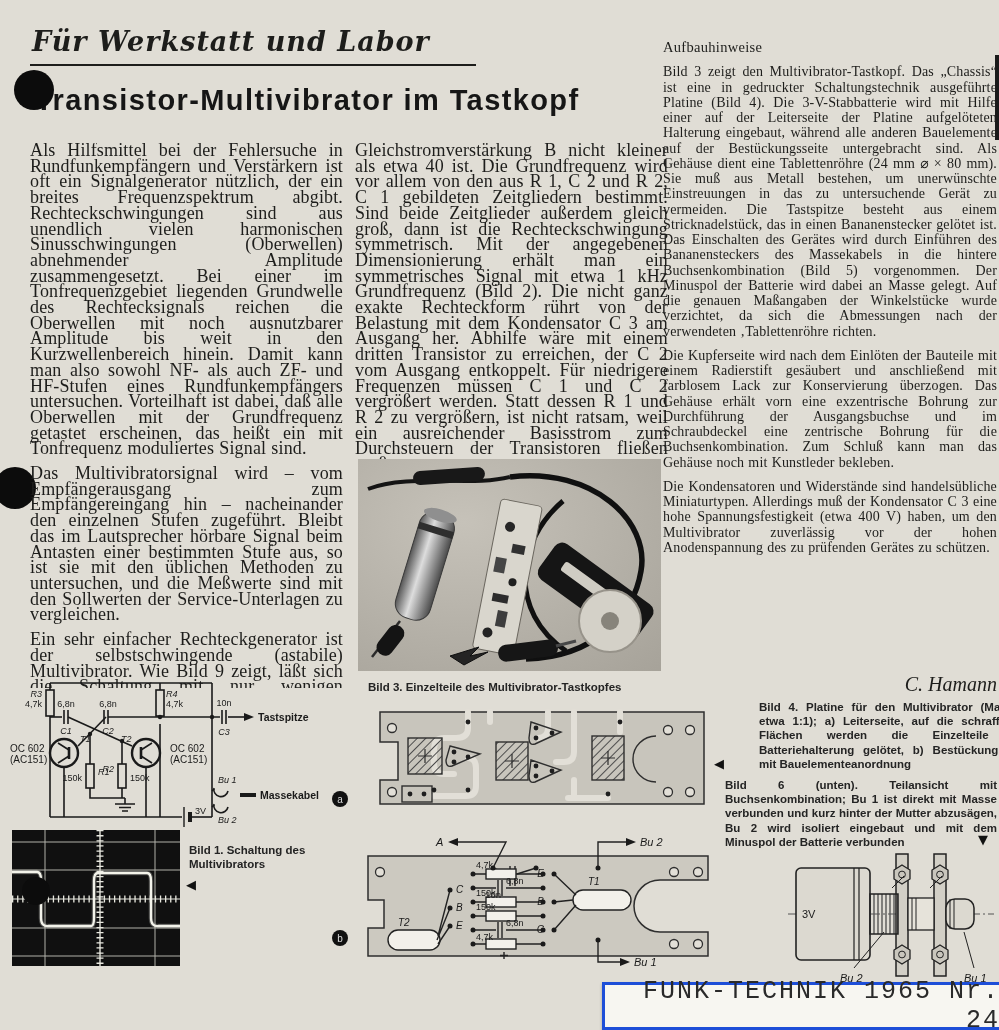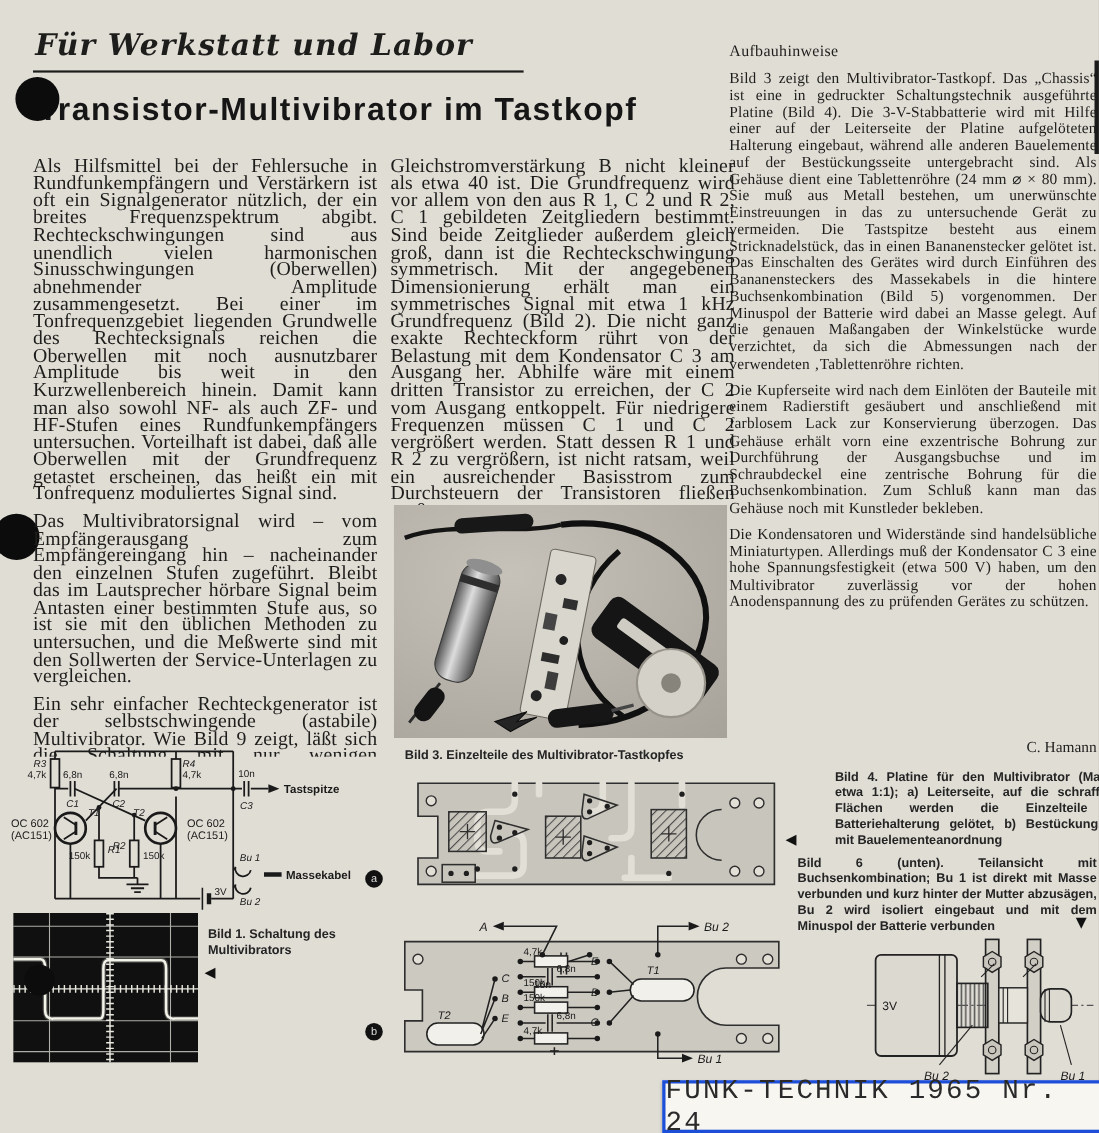--- a/index.html
+++ b/index.html
@@ -1,30 +1,30 @@
 <!DOCTYPE html>
 <html><head>
 <meta charset="utf-8">
 <style>
   html,body{margin:0;padding:0;background:#8a877f;}
   .page{position:relative;width:999px;height:1030px;background:#e0ddd5;overflow:hidden;
         font-family:"Liberation Serif",serif;color:#1d1d1b;}
-  .abs{position:absolute;}
+  .abs{position:absolute;text-align:right;}
   
   .script-head{font-family:"DejaVu Serif",serif;font-style:italic;font-weight:700;
       font-size:27px;letter-spacing:1px;padding:0 46px 7px 2px;border-bottom:2px solid #1d1d1b;}
   .main-title{font-family:"Liberation Sans",sans-serif;font-weight:700;font-size:29px;
       letter-spacing:1.4px;color:#161616;white-space:nowrap;}
   
   .body-col{font-size:18px;line-height:15.7px;text-align:justify;letter-spacing:.15px;
       word-spacing:.5px;overflow:hidden;}
   .body-col p{margin:0 0 9px 0;}
   .col3{font-size:14.0px;line-height:15.25px;}
   .col-head{font-weight:400;font-size:14.5px;margin:0 0 6px 0;letter-spacing:.3px;}
-  .signature{text-align:right;font-size:14px;}
+  .signature{font-style:italic;text-align:right;font-size:20px;}
   .caption{font-family:"Liberation Sans",sans-serif;font-weight:700;font-size:11.5px;
       line-height:14.2px;text-align:justify;color:#242424;}
   .caption-c{text-align:left;}
   .hole{background:#0c0c0c;border-radius:50%;}
   .pointer{color:#111;font-size:13px;line-height:13px;font-family:"DejaVu Sans",sans-serif;}
   .marker{background:#111;border-radius:50%;color:#ddd;width:16px;height:16px;
       font-family:"Liberation Sans",sans-serif;font-size:10px;display:flex;
       align-items:center;justify-content:center;}
   .footer-box{background:#f7f6f1;border:3px solid #1d4ed8;display:flex;align-items:center;
       justify-content:center;font-family:"Liberation Mono",monospace;font-size:25px;
@@ -58,21 +58,21 @@
   </div>
 
   <div class="abs body-col" style="left:355px;top:143px;width:313px;height:318px;">
     <p>Gleichstromverstärkung B nicht kleiner als etwa 40 ist. Die Grundfrequenz wird vor allem von den aus R 1, C 2 und R 2, C 1 gebildeten Zeitgliedern bestimmt. Sind beide Zeitglieder außerdem gleich groß, dann ist die Rechteckschwingung symmetrisch. Mit der angegebenen Dimensionierung erhält man ein symmetrisches Signal mit etwa 1 kHz Grundfrequenz (Bild 2). Die nicht ganz exakte Rechteckform rührt von der Belastung mit dem Kondensator C 3 am Ausgang her. Abhilfe wäre mit einem dritten Transistor zu erreichen, der C 2 vom Ausgang entkoppelt. Für niedrigere Frequenzen müssen C 1 und C 2 vergrößert werden. Statt dessen R 1 und R 2 zu vergrößern, ist nicht ratsam, weil ein ausreichender Basisstrom zum Durchsteuern der Transistoren fließen muß.</p>
   </div>
 
   <div class="abs body-col col3" style="left:663px;top:40px;width:334px;height:652px;">
     <p class="col-head">Aufbauhinweise</p>
     <p>Bild 3 zeigt den Multivibrator-Tastkopf. Das „Chassis“ ist eine in gedruckter Schaltungstechnik ausgeführte Platine (Bild 4). Die 3-V-Stabbatterie wird mit Hilfe einer auf der Leiterseite der Platine aufgelöteten Halterung eingebaut, während alle anderen Bauelemente auf der Bestückungsseite untergebracht sind. Als Gehäuse dient eine Tablettenröhre (24 mm ⌀ × 80 mm). Sie muß aus Metall bestehen, um unerwünschte Einstreuungen in das zu untersuchende Gerät zu vermeiden. Die Tastspitze besteht aus einem Stricknadelstück, das in einen Bananenstecker gelötet ist. Das Einschalten des Gerätes wird durch Einführen des Bananensteckers des Massekabels in die hintere Buchsenkombination (Bild 5) vorgenommen. Der Minuspol der Batterie wird dabei an Masse gelegt. Auf die genauen Maßangaben der Winkelstücke wurde verzichtet, da sich die Abmessungen nach der verwendeten ‚Tablettenröhre richten.</p>
     <p>Die Kupferseite wird nach dem Einlöten der Bauteile mit einem Radierstift gesäubert und anschließend mit farblosem Lack zur Konservierung überzogen. Das Gehäuse erhält vorn eine exzentrische Bohrung zur Durchführung der Ausgangsbuchse und im Schraubdeckel eine zentrische Bohrung für die Buchsenkombination. Zum Schluß kann man das Gehäuse noch mit Kunstleder bekleben.</p>
-    <p>Die Kondensatoren und Widerstände sind handelsübliche Miniaturtypen. Allerdings muß der Kondensator C 3 eine hohe Spannungsfestigkeit (etwa 500 V) haben, um den Multivibrator zuverlässig vor der hohen Anodenspannung des zu prüfenden Gerätes zu schützen.</p>
+    <p>Die Kondensatoren und Widerstände sind handelsübliche Miniaturtypen. Allerdings muß der Kondensator C 3 eine hohe Spannungsfestigkeit (etwa 400 V) haben, um den Multivibrator zuverlässig vor der hohen Anodenspannung des zu prüfenden Gerätes zu schützen.</p>
   </div>
   <div class="abs signature" style="left:663px;top:673px;width:334px;">C. Hamann</div>
 
   <div class="abs" style="left:358px;top:459px;">
     <svg width="303" height="212" viewBox="0 0 303 212">
       <defs>
         <linearGradient id="metal" x1="0" y1="0" x2="1" y2="0">
           <stop offset="0" stop-color="#555"></stop>
             <stop offset=".4" stop-color="#ddd"></stop>
             <stop offset="1" stop-color="#4a4a4a"></stop>

